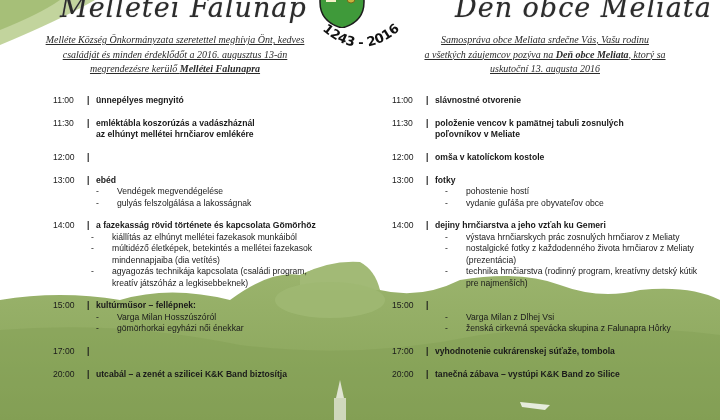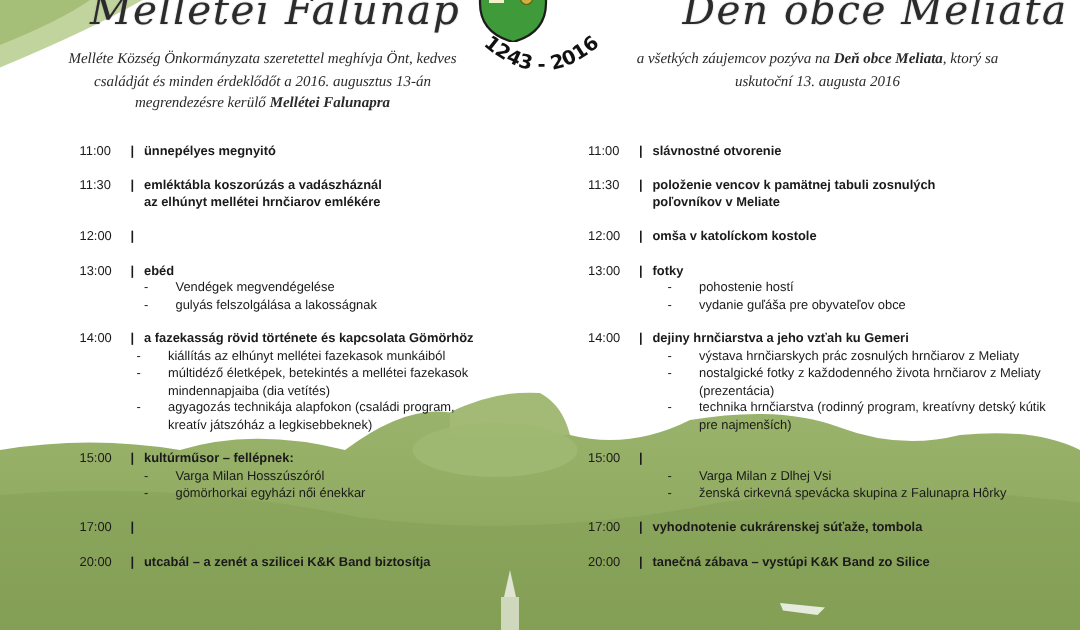--- a/index.html
+++ b/index.html
@@ -1,21 +1,21 @@
 <!DOCTYPE html>
 <html><head>
 <meta charset="utf-8">
 <style>
   html,body{margin:0;padding:0;}
   body{width:720px;height:420px;position:relative;overflow:hidden;background:#ffffff;font-family:"Liberation Sans",sans-serif;color:#1a1a1a;}
   .bg{position:absolute;inset:0;pointer-events:none;}
   .title{position:absolute;top:-8px;font-family:"DejaVu Serif",serif;font-style:italic;font-size:27px;color:#2b2b2b;letter-spacing:1px;white-space:nowrap;text-shadow:0 0 1px #999;}
   .title.hu{left:60px;}
   .title.sk{left:455px;}
-  .intro{position:absolute;top:33px;width:310px;font-family:"Liberation Serif",serif;font-style:italic;font-size:10px;line-height:14.5px;text-align:center;color:#2a2a2a;}
+  .intro{position:absolute;top:33px;width:310px;font-family:"Liberation Serif",serif;font-style:italic;font-size:10px;line-height:14.5px;text-align:center;color:#2a2a2a;text-decoration:underline;}
   .intro.hu{left:20px;}
   .intro.sk{left:400px;width:290px;}
   .intro b{font-weight:bold;}
   .emblem{position:absolute;left:317px;top:-28px;width:50px;height:56px;}
   .years{position:absolute;left:306px;top:20px;width:110px;height:40px;}
   .sched{position:absolute;font-size:8.6px;line-height:11.5px;}
   .sched.hu{left:53px;top:95px;width:300px;}
   .sched.sk{left:392px;top:95px;width:320px;}
   .ev{margin-bottom:11.2px;}
   .ev .row{display:flex;white-space:nowrap;}
@@ -126,21 +126,21 @@
       <li>
           <span class="dash">-</span>
           <span class="it">kiállítás az elhúnyt mellétei fazekasok munkáiból</span>
         </li>
       <li>
           <span class="dash">-</span>
           <span class="it">múltidéző életképek, betekintés a mellétei fazekasok mindennapjaiba (dia vetítés)</span>
         </li>
       <li>
           <span class="dash">-</span>
-          <span class="it">agyagozás technikája alapfokon (családi program, kreatív játszóház a legkisebbeknek)</span>
+          <span class="it">agyagozás technikája kapcsolata (családi program, kreatív játszóház a legkisebbeknek)</span>
         </li>
     </ul>
   </div>
   <div class="ev">
     <div class="row">
         <span class="time">15:00</span>
         <span class="bar">|</span>
         <span class="txt">kultúrműsor – fellépnek:</span>
       </div>
     <ul class="items">
@@ -164,20 +164,21 @@
     <div class="row">
         <span class="time">20:00</span>
         <span class="bar">|</span>
         <span class="txt">utcabál – a zenét a szilicei K&amp;K Band biztosítja</span>
       </div>
   </div>
 </div>
 
 <div class="title sk">Deň obce Meliata</div>
 <div class="intro sk">
+  <div>Samospráva obce Meliata srdečne Vás, Vašu rodinu</div>
   <div><span>a všetkých záujemcov pozýva na </span><b>Deň obce Meliata</b><span>, ktorý sa</span></div>
   <div>uskutoční 13. augusta 2016</div>
 </div>
 
 <div class="sched sk">
   <div class="ev">
     <div class="row">
         <span class="time">11:00</span>
         <span class="bar">|</span>
         <span class="txt">slávnostné otvorenie</span>

